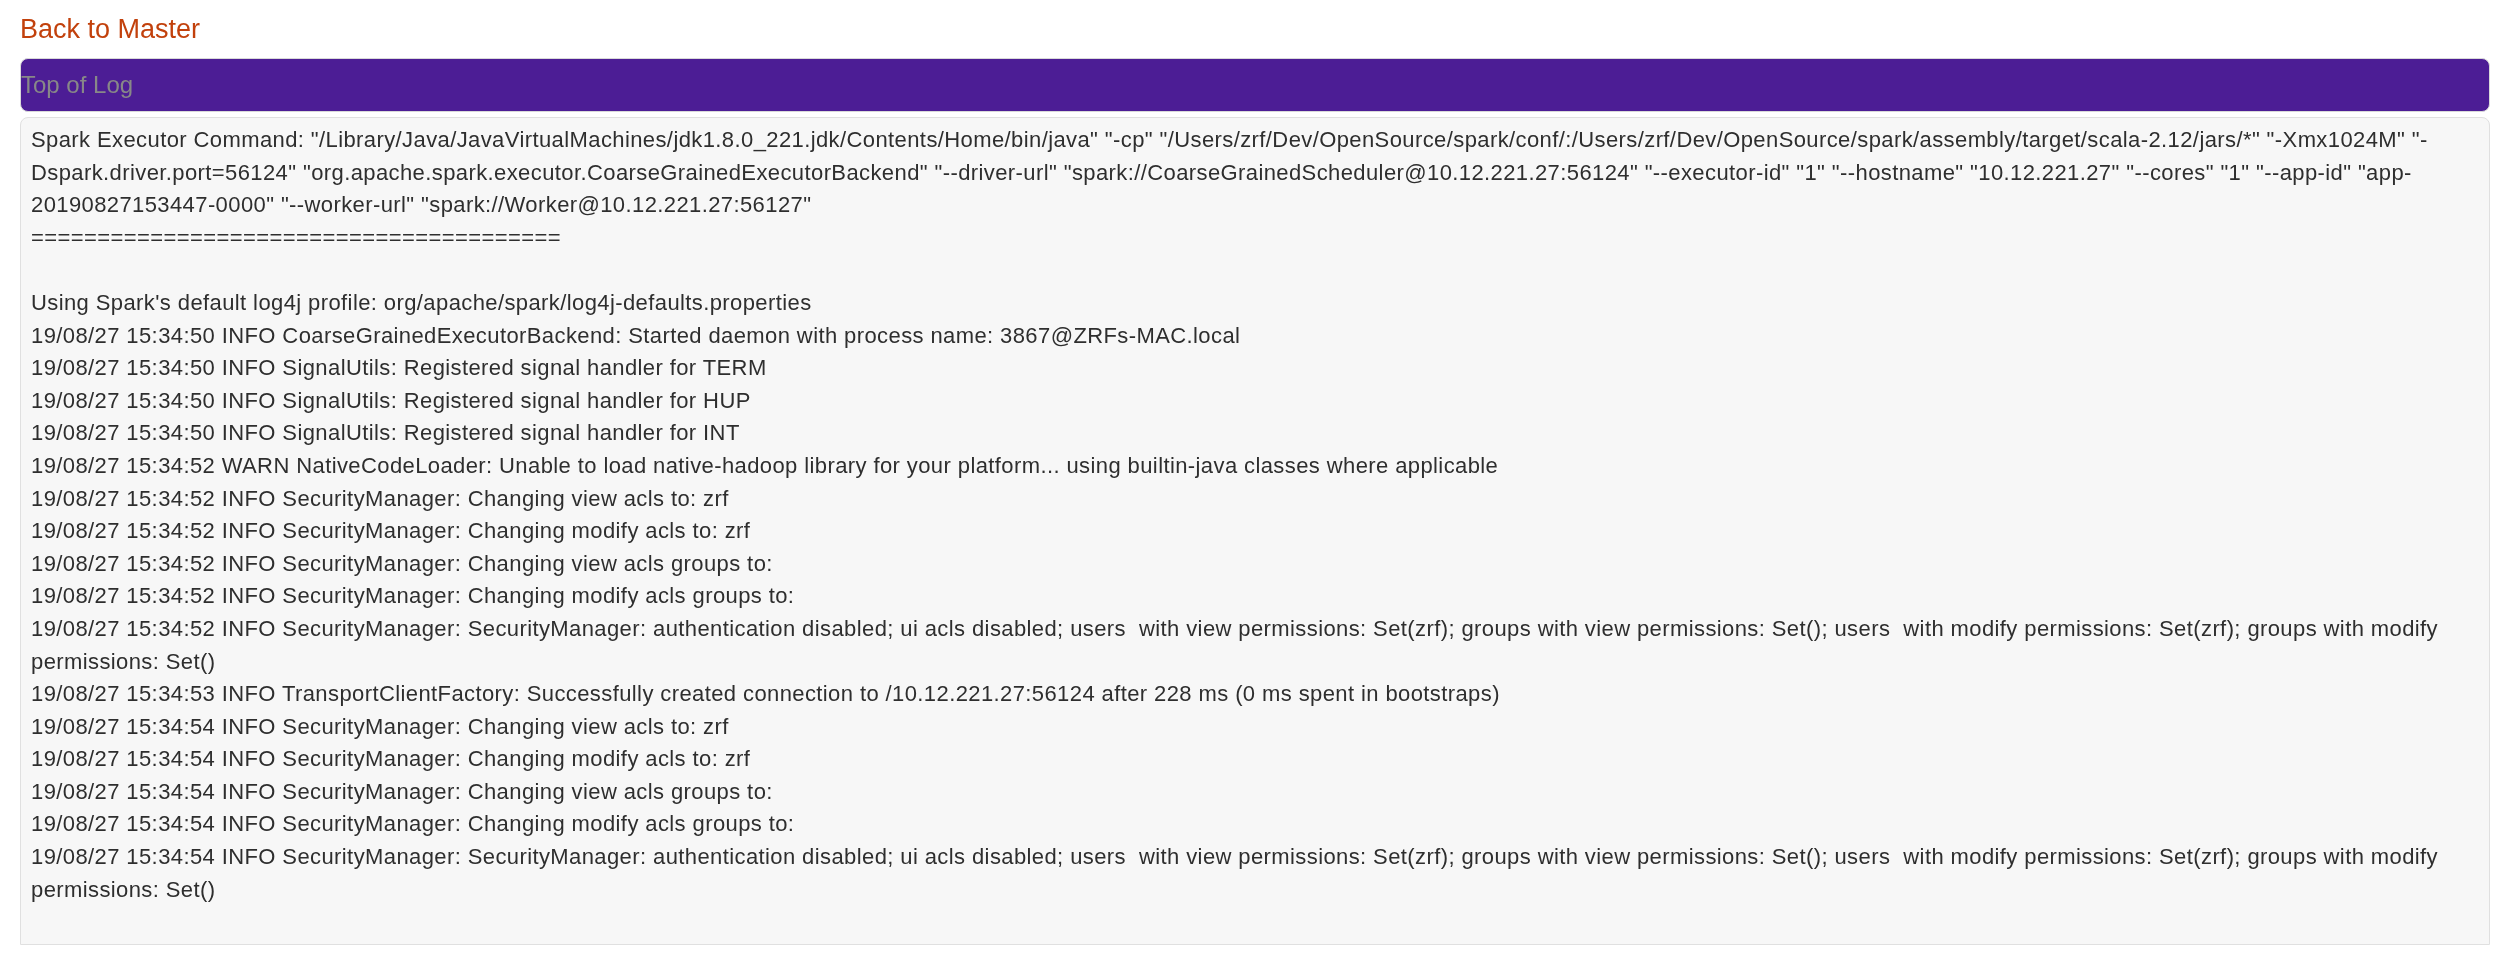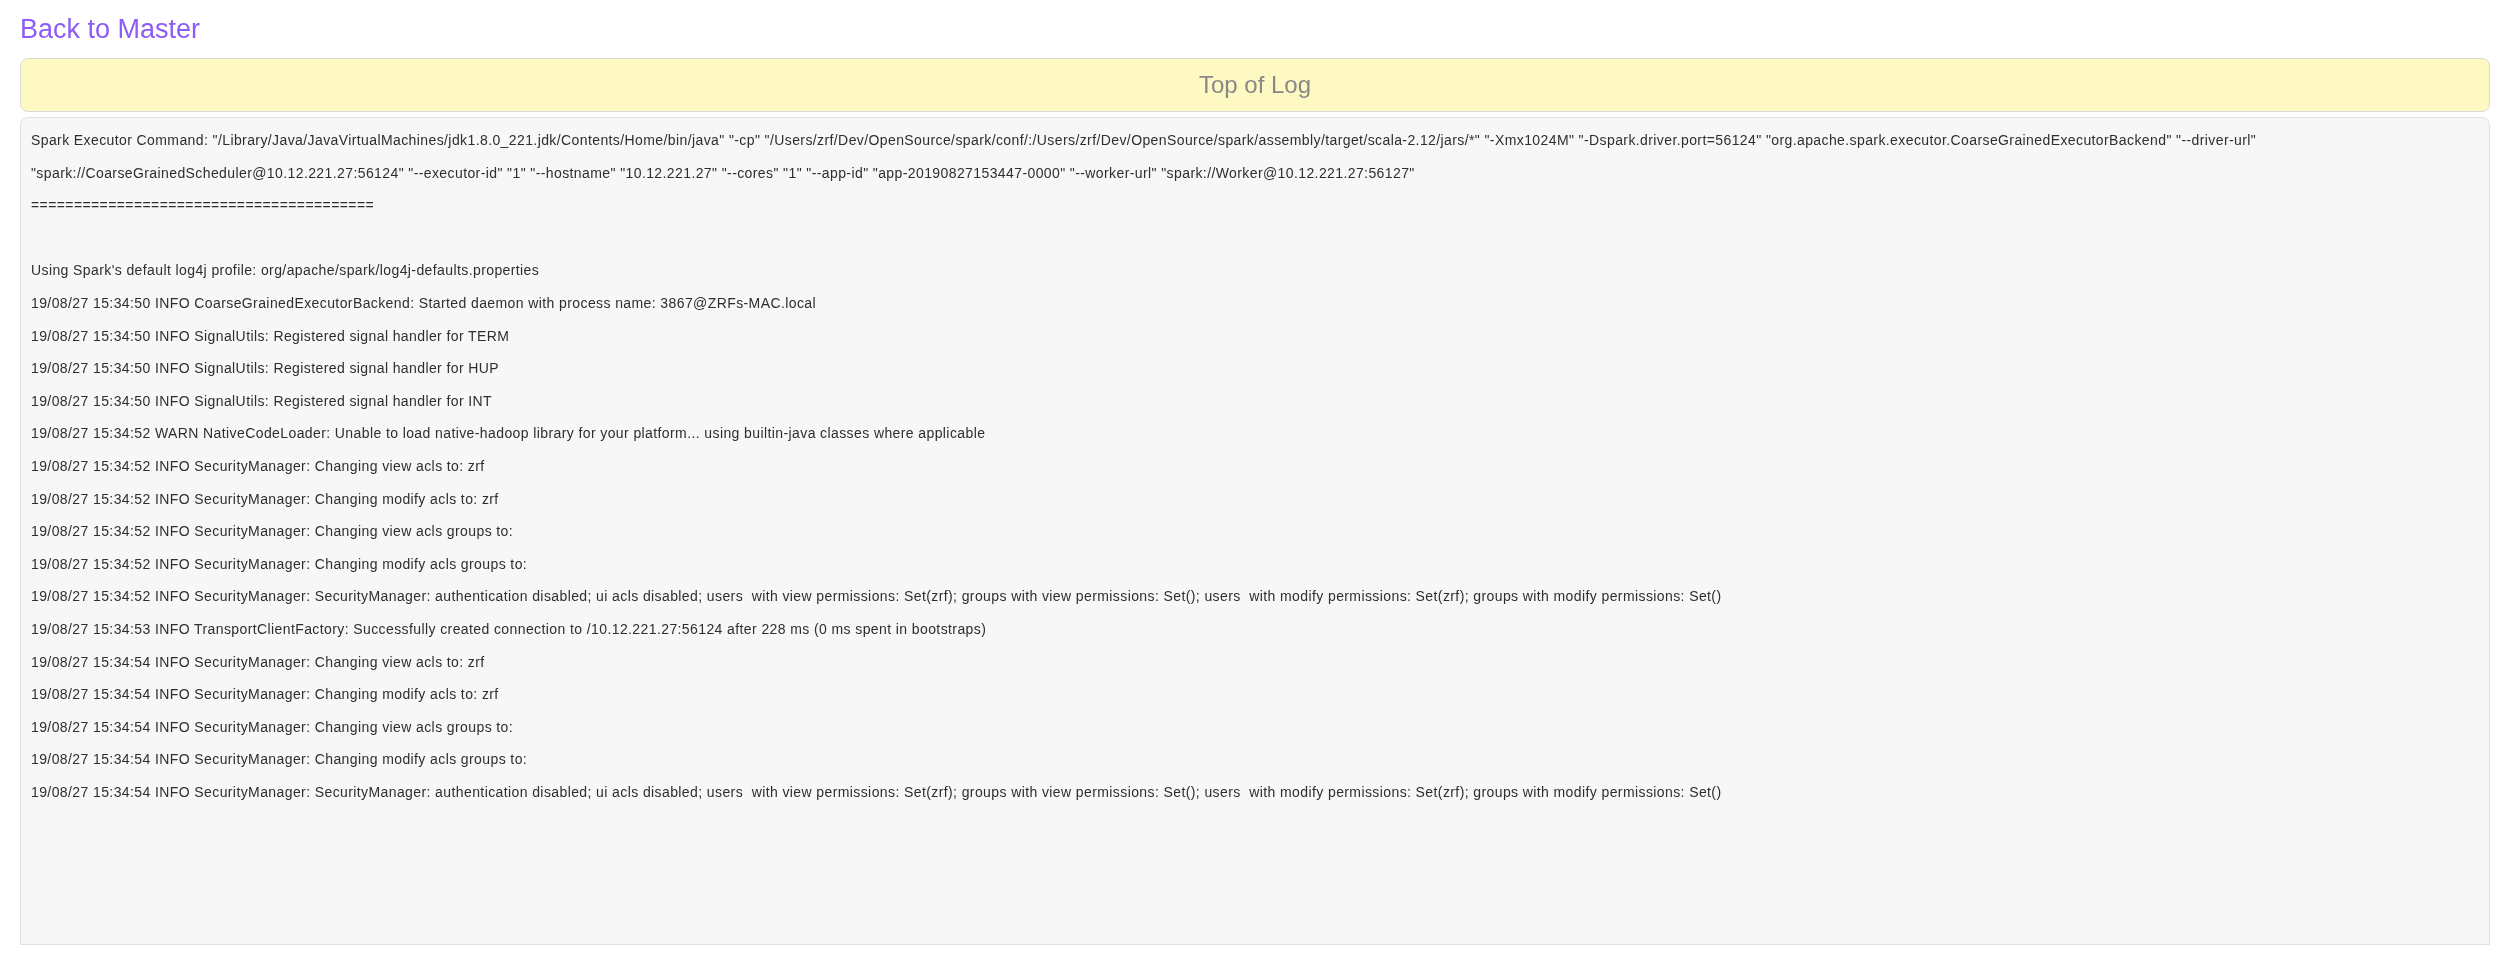--- a/index.html
+++ b/index.html
@@ -15,56 +15,55 @@
     color: #2e2e2e;
   }
   .page {
     padding: 0 20px;
   }
   .back-link {
     display: inline-block;
     margin: 12px 0 0 0;
     font-size: 27px;
     line-height: 34px;
-    color: #8b5cf6;
+    color: #c2410c;
     text-decoration: none;
     cursor: pointer;
   }
   .byte-range {
     margin: 22px 0 0 0;
     font-size: 27px;
     line-height: 34px;
     color: #2f2f2f;
   }
   .log-header-bar {
     margin-top: 12px;
     height: 52px;
-    background: #fef9c3;
+    background: #4c1d95;
     border: 1px solid #d9d9d9;
     border-radius: 8px;
     display: flex;
     align-items: center;
-    justify-content: center;
   }
   .log-header-title {
     font-size: 24px;
     color: #888888;
   }
   .log-box {
     margin-top: 5px;
     background: #f7f7f7;
     border: 1px solid #e0e0e0;
     border-radius: 8px 8px 0 0;
     padding: 6px 10px 20px 10px;
     min-height: 800px;
   }
   .log-text {
     white-space: pre-wrap;
     word-wrap: normal;
-    font-size: 14px;
+    font-size: 22px;
     letter-spacing: 0.4px;
     line-height: 32.6px;
     color: #2e2e2e;
   }
 </style>
 </head>
 <body>
 
 <div class="page">
 

